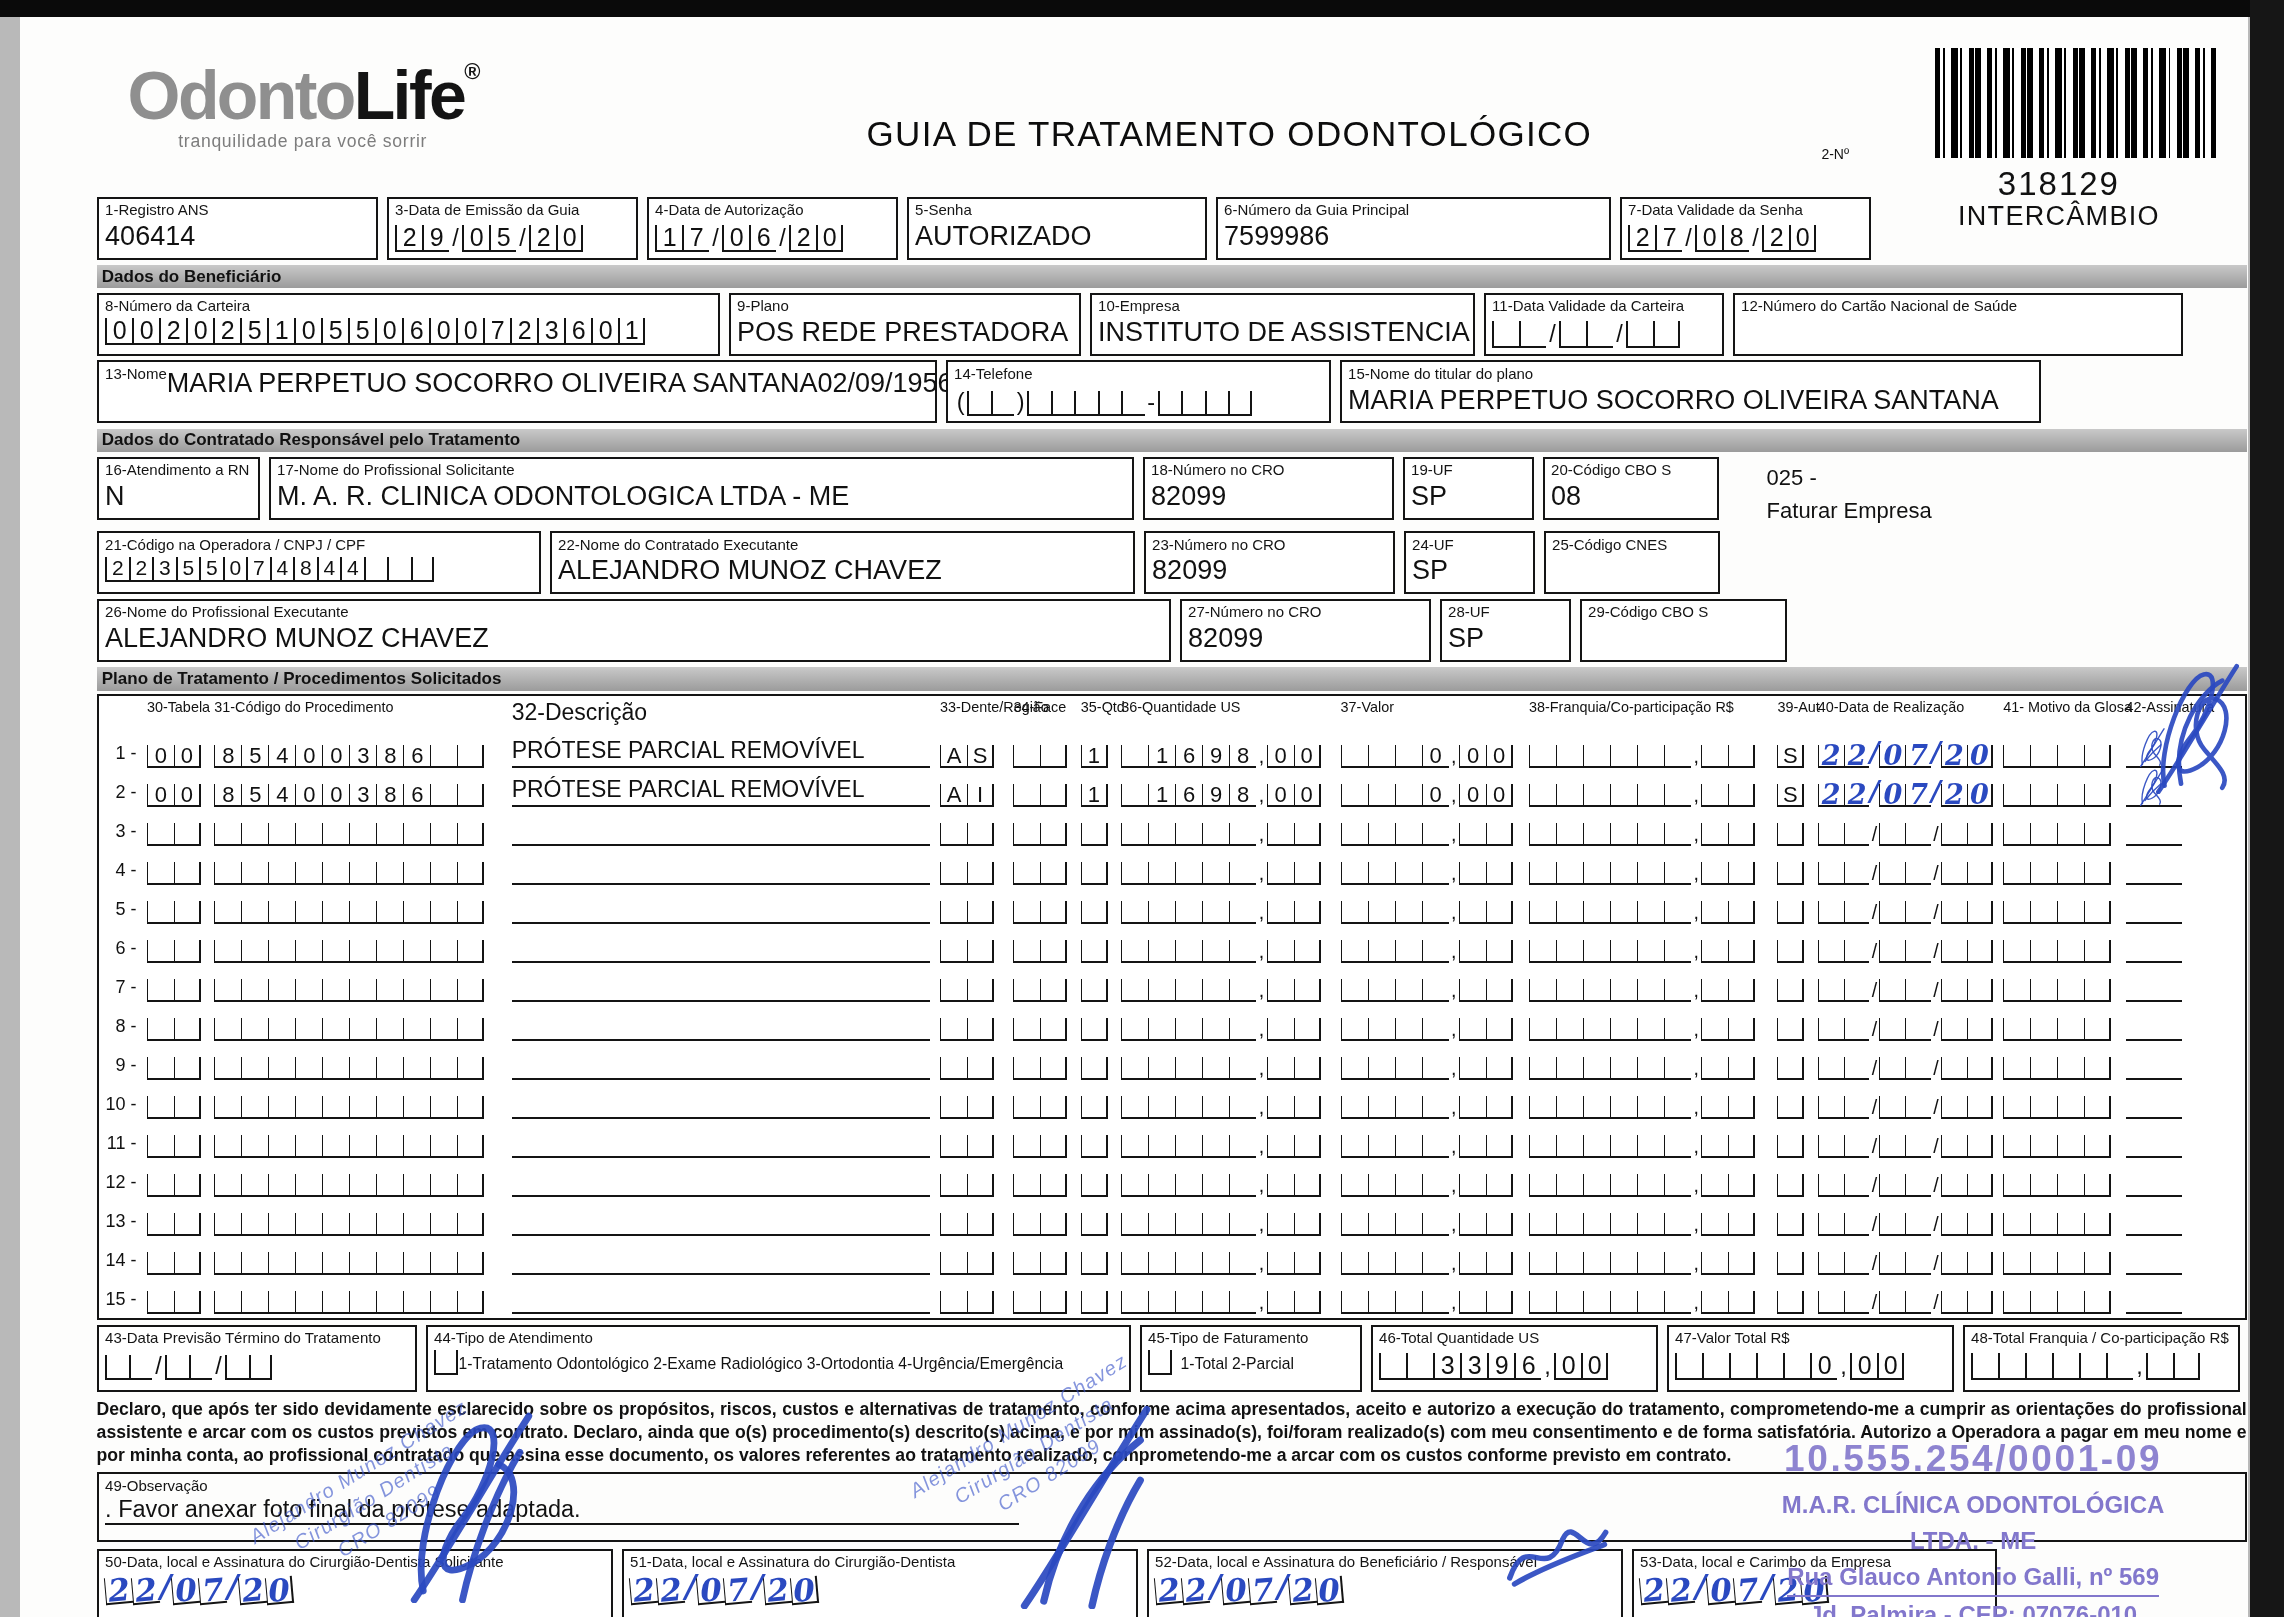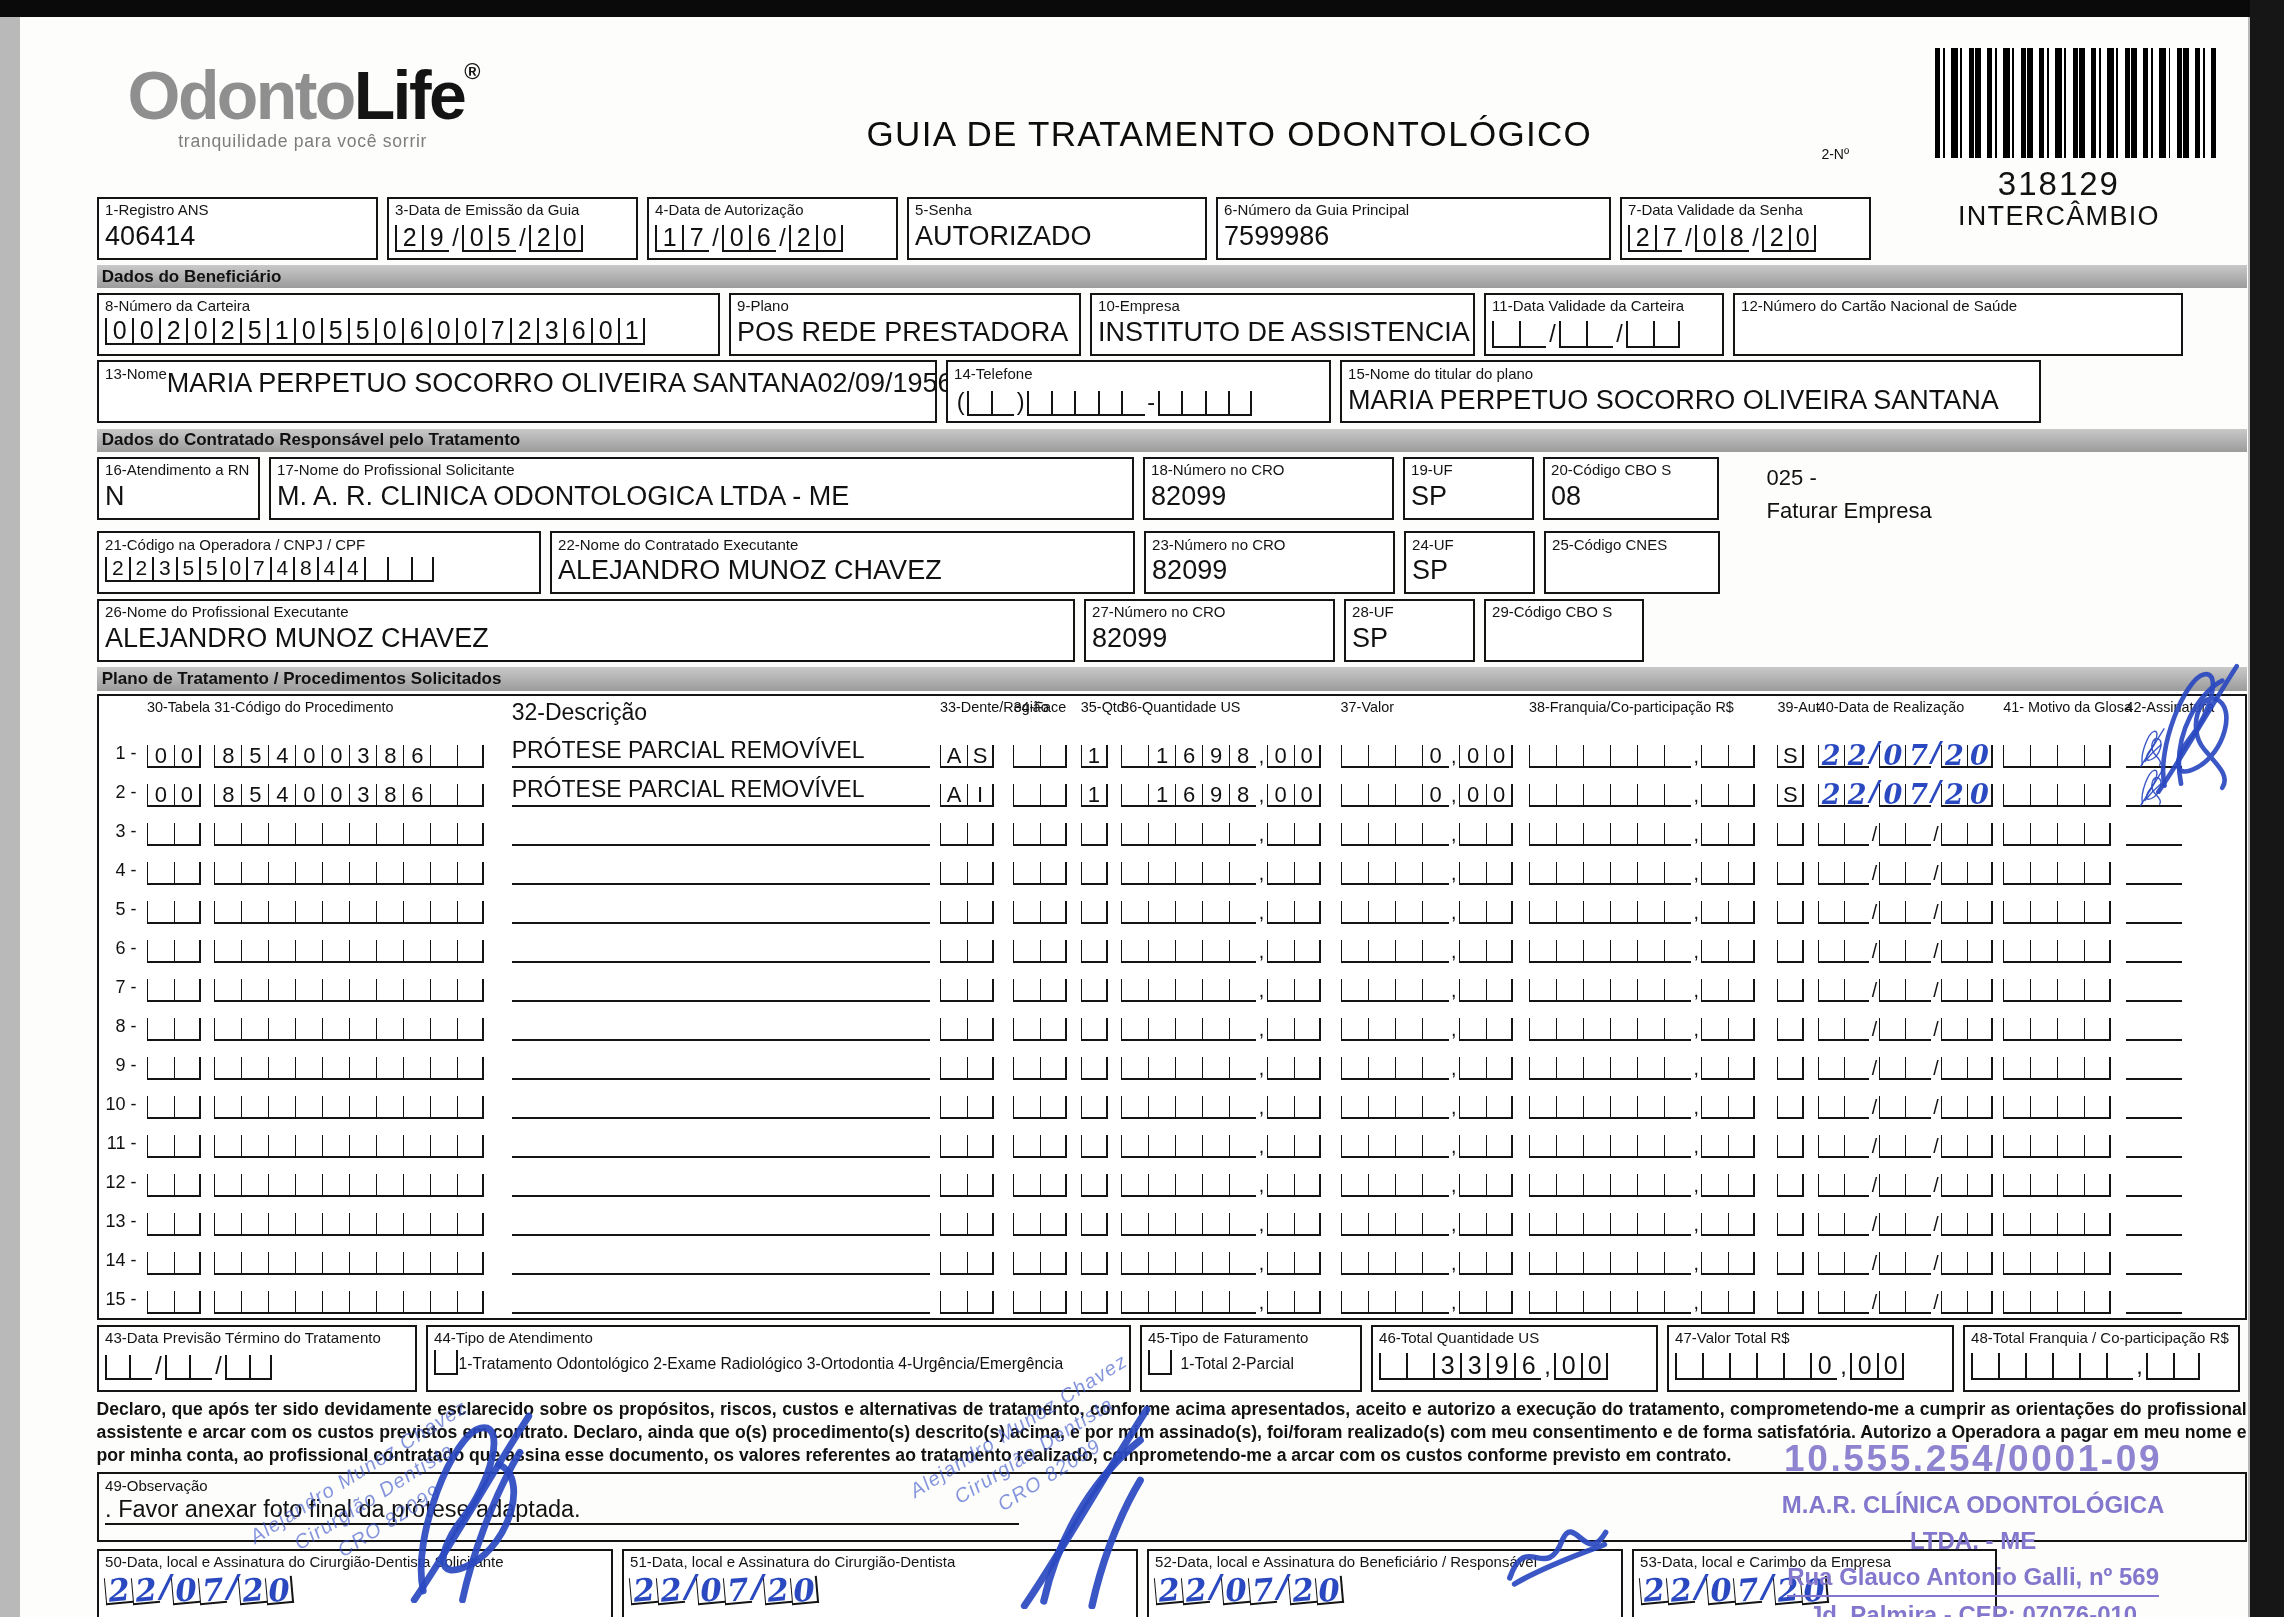--- a/index.html
+++ b/index.html
@@ -313,33 +313,33 @@
           <div class="flabel">24-UF</div>
           <div class="fvalue">SP</div>
         </div>
         <div class="fbox h95" style="width:176px">
           <div class="flabel">25-Código CNES</div>
           <div class="fvalue"></div>
         </div>
       </div>
 
       <div class="frow">
-        <div class="fbox h95" style="width:978px">
+        <div class="fbox h95" style="width:1074px">
           <div class="flabel">26-Nome do Profissional Executante</div>
           <div class="fvalue">ALEJANDRO MUNOZ CHAVEZ</div>
         </div>
         <div class="fbox h95" style="width:251px">
           <div class="flabel">27-Número no CRO</div>
           <div class="fvalue">82099</div>
         </div>
         <div class="fbox h95" style="width:131px">
           <div class="flabel">28-UF</div>
           <div class="fvalue">SP</div>
         </div>
-        <div class="fbox h95" style="width:160px">
+        <div class="fbox h95" style="width:207px">
           <div class="flabel">29-Código CBO S</div>
           <div class="fvalue"></div>
         </div>
       </div>
 
       <div class="sectionbar">Plano de Tratamento / Procedimentos Solicitados</div>
 
       <div class="ptable">
         <div class="phead">
           <div class="c-rn"></div>

